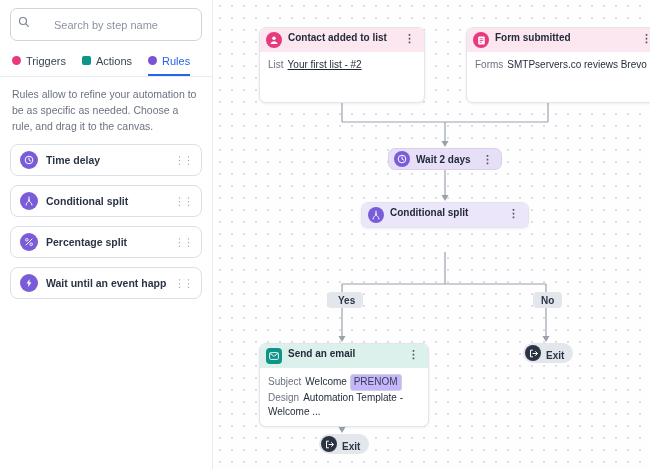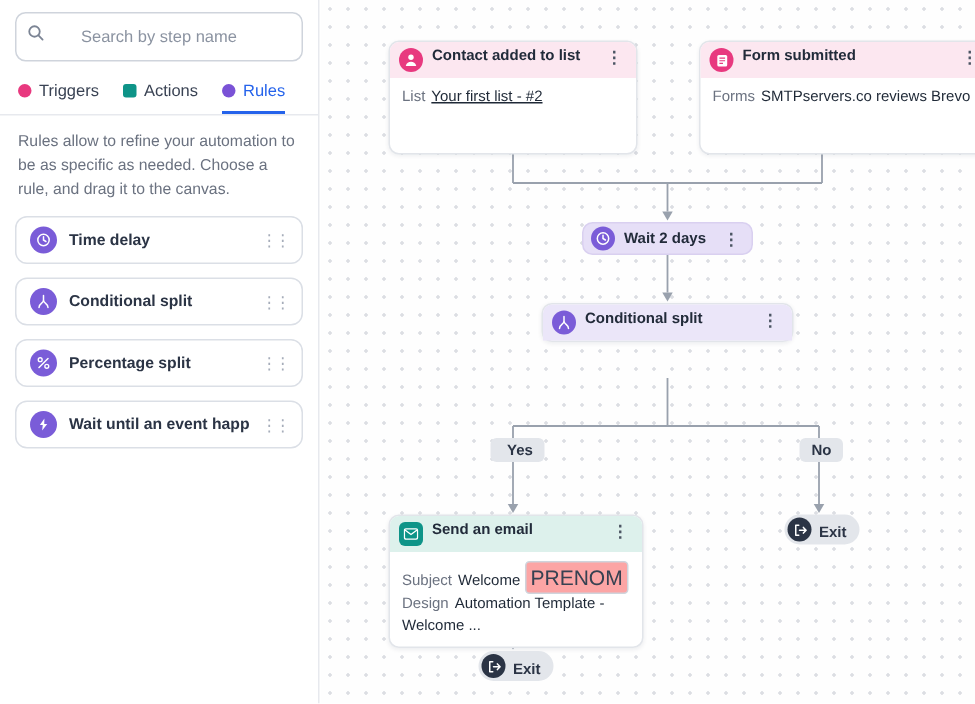--- a/index.html
+++ b/index.html
@@ -72,22 +72,22 @@
   .branch-pill { position:absolute; background:#e3e6eb; border-radius:4px; font-size:10px;
                  font-weight:700; color:#2b3445; padding:2px 8px; height:16px;
                  display:flex; align-items:center; }
 
   .exit-pill { position:absolute; display:flex; align-items:flex-end; gap:5px;
                background:#e3e6eb; border-radius:11px; padding:2px 9px 2px 2px; height:20px; }
   .exit-circle { width:16px; height:16px; border-radius:50%; background:#2b3445;
                  display:flex; align-items:center; justify-content:center; line-height:0; }
   .exit-label { font-size:10px; font-weight:700; color:#2b3445; }
 
-  .tag { display:inline-block; border:1px solid #cfd4dc; background:#fca5a5;
-         border-radius:3px; font-size:14px; padding:0 3px; color:#374151; }
+  .tag { display:inline-block; border:1px solid #cfd4dc; background:#c4b5fd;
+         border-radius:3px; font-size:10px; padding:0 3px; color:#374151; }
 </style>
 </head>
 <body>
 
 <div class="app">
 
   <div class="sidebar">
     <div class="search-wrap">
       <span class="search-icon">
         <svg width="12" height="12" viewBox="0 0 12 12">

